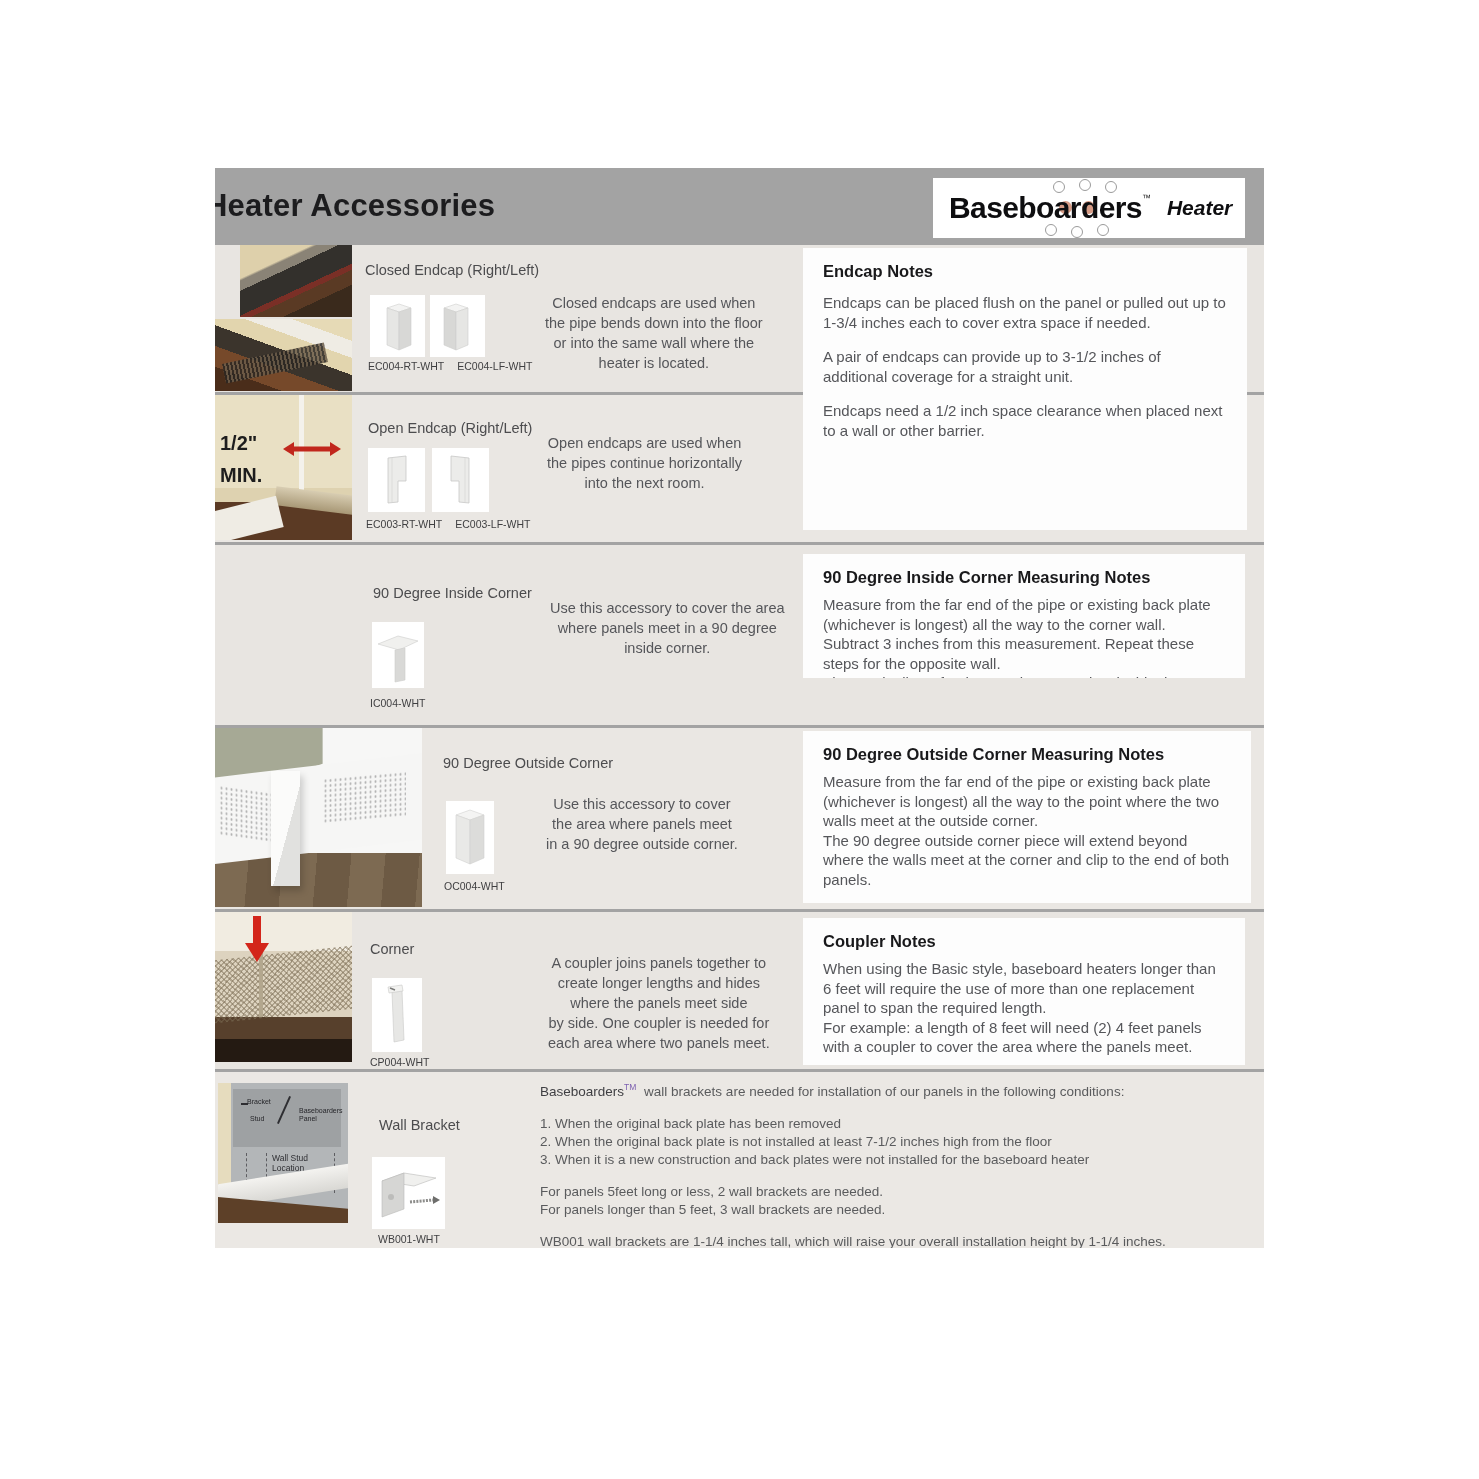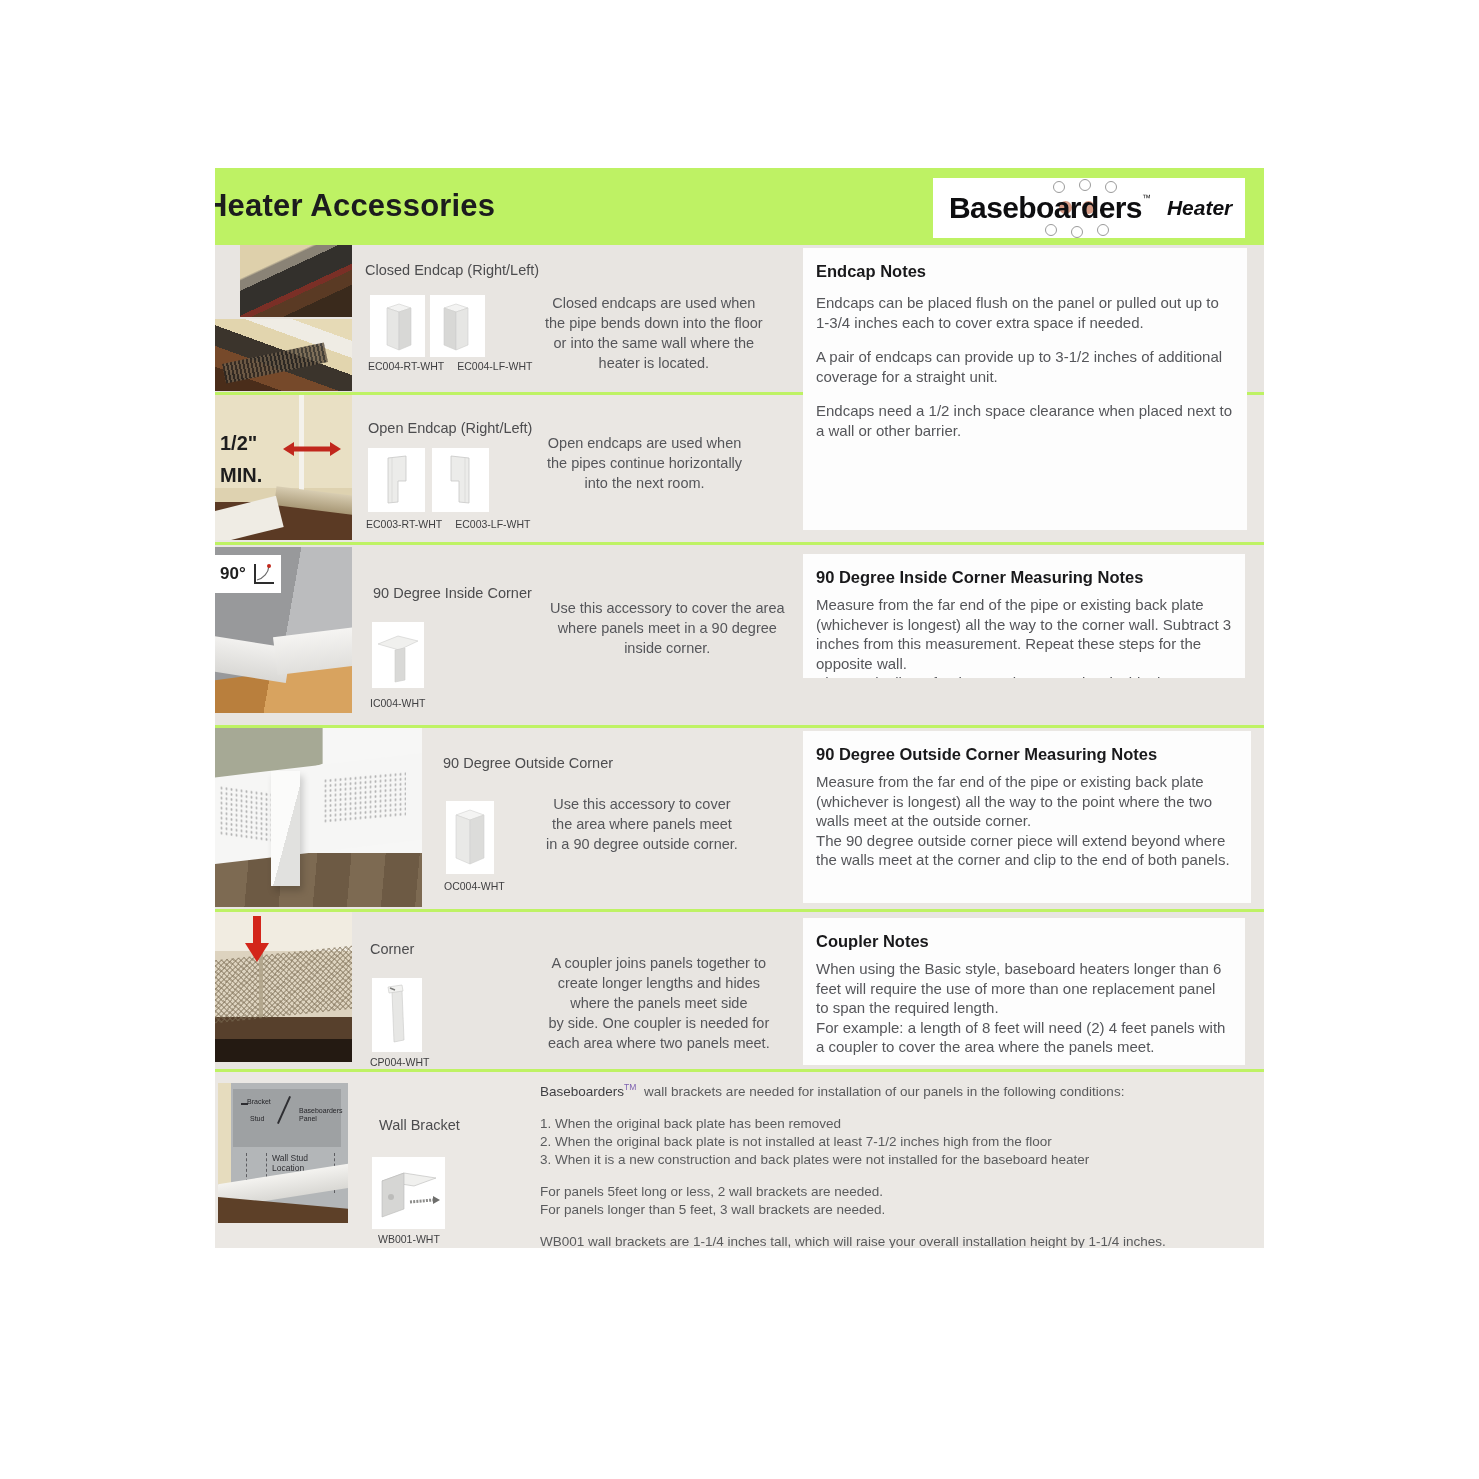--- a/index.html
+++ b/index.html
@@ -2,21 +2,21 @@
 <html><head>
 <meta charset="utf-8">
 <style>
   html,body{margin:0;padding:0;}
   body{
     width:1479px;height:1479px;background:#ffffff;position:relative;
     font-family:"Liberation Sans", sans-serif;overflow:hidden;
   }
   .page{
     position:absolute;left:215px;top:168px;width:1049px;height:1080px;
-    background:#bef264;overflow:hidden;
+    background:#a3a3a3;overflow:hidden;
   }
   .title{
     position:absolute;left:-10px;top:20px;font-size:31px;font-weight:bold;
     color:#1c1c1e;letter-spacing:.2px;white-space:nowrap;
   }
   
   .logo-box{position:absolute;left:718px;top:10px;width:312px;height:60px;background:#ffffff;}
   .logo-line{position:absolute;left:16px;top:0;height:100%;display:flex;align-items:center;}
   .logo-word{font-size:30px;font-weight:800;color:#0e0e10;letter-spacing:-.6px;position:relative;z-index:2;}
   .logo-tm{font-size:9px;color:#222;position:relative;top:-10px;z-index:2;}
@@ -29,21 +29,21 @@
   .row2{top:227px;height:147px;background:#eae7e3;}
   .row3{top:377px;height:180px;background:#e8e5e1;}
   .row4{top:560px;height:181px;background:#eae7e3;}
   .row5{top:744px;height:157px;background:#e8e5e1;}
   .row6{top:904px;height:176px;background:#ebe8e4;}
   .prod-name{position:absolute;font-size:14.5px;color:#4c4c4e;}
   .codes{position:absolute;font-size:10.5px;color:#3f3f41;display:flex;gap:13px;white-space:nowrap;}
   .desc{position:absolute;font-size:14.5px;color:#55565a;line-height:1.38;white-space:pre-line;text-align:center;}
   .thumb{position:absolute;background:#ffffff;display:flex;align-items:center;justify-content:center;}
   
-  .note-box{position:absolute;background:#fdfdfd;padding:14px 13px;box-sizing:border-box;overflow:hidden;}
+  .note-box{position:absolute;background:#fdfdfd;padding:14px 20px;box-sizing:border-box;overflow:hidden;}
   .note-heading{font-size:16.5px;font-weight:bold;color:#19191b;margin:0 0 12px 0;}
   .note-para{font-size:15px;color:#55565a;line-height:1.3;margin:0;}
   .note-box.spaced .note-para{margin-bottom:15px;}
   .note-box.tight .note-heading{margin-bottom:8px;}
   
   .photo{position:absolute;overflow:hidden;}
   .p1{left:0;top:0;width:137px;height:146px;}
   .p1a{position:absolute;left:25px;top:0;width:112px;height:72px;
     background:linear-gradient(155deg,#ded0ab 27%,#8a8376 29% 37%,#33302c 37% 57%,#7a2f26 57% 62%,#5a3a24 62% 74%,#3a2a1c 74%);}
   .p1b{position:absolute;left:0;top:74px;width:137px;height:72px;
@@ -175,33 +175,20 @@
     <div class="codes" style="left:151px;top:123px">
       <span>EC003-RT-WHT</span>
       <span>EC003-LF-WHT</span>
     </div>
     <div class="desc" style="left:332px;top:38px">Open endcaps are used when
 the pipes continue horizontally
 into the next room.</div>
   </section>
 
   <section class="row row3">
-    <div class="photo p3">
-      <div class="p3-floor"></div>
-      <div class="p3-pl"></div>
-      <div class="p3-pr"></div>
-      <div class="p3-callout">
-        <span class="p3-angle">90°</span>
-        <svg width="26" height="26" viewBox="0 0 26 26">
-          <path d="M5,3 L5,22 L24,22" stroke="#2d2d2d" stroke-width="2" fill="none"></path>
-          <path d="M19,5 A 16 16 0 0 1 7,19" stroke="#6a6a6a" stroke-width="1.2" fill="none"></path>
-          <circle cx="19" cy="5" r="2" fill="#c1271c"></circle>
-        </svg>
-      </div>
-    </div>
     <div class="prod-name" style="left:158px;top:40px">90 Degree Inside Corner</div>
     <div class="thumb" style="left:157px;top:77px;width:52px;height:66px">
       <svg width="52" height="66" viewBox="0 0 52 66">
         <polygon points="6,22 26,14 46,19 27,28" fill="#f0f0ee" stroke="#cccccb" stroke-width="0.6"></polygon>
         <polygon points="23,28 33,26 33,58 23,60" fill="#d9d9d7" stroke="#cccccb" stroke-width="0.6"></polygon>
       </svg>
     </div>
     <div class="codes" style="left:155px;top:152px">
       <span>IC004-WHT</span>
     </div>

